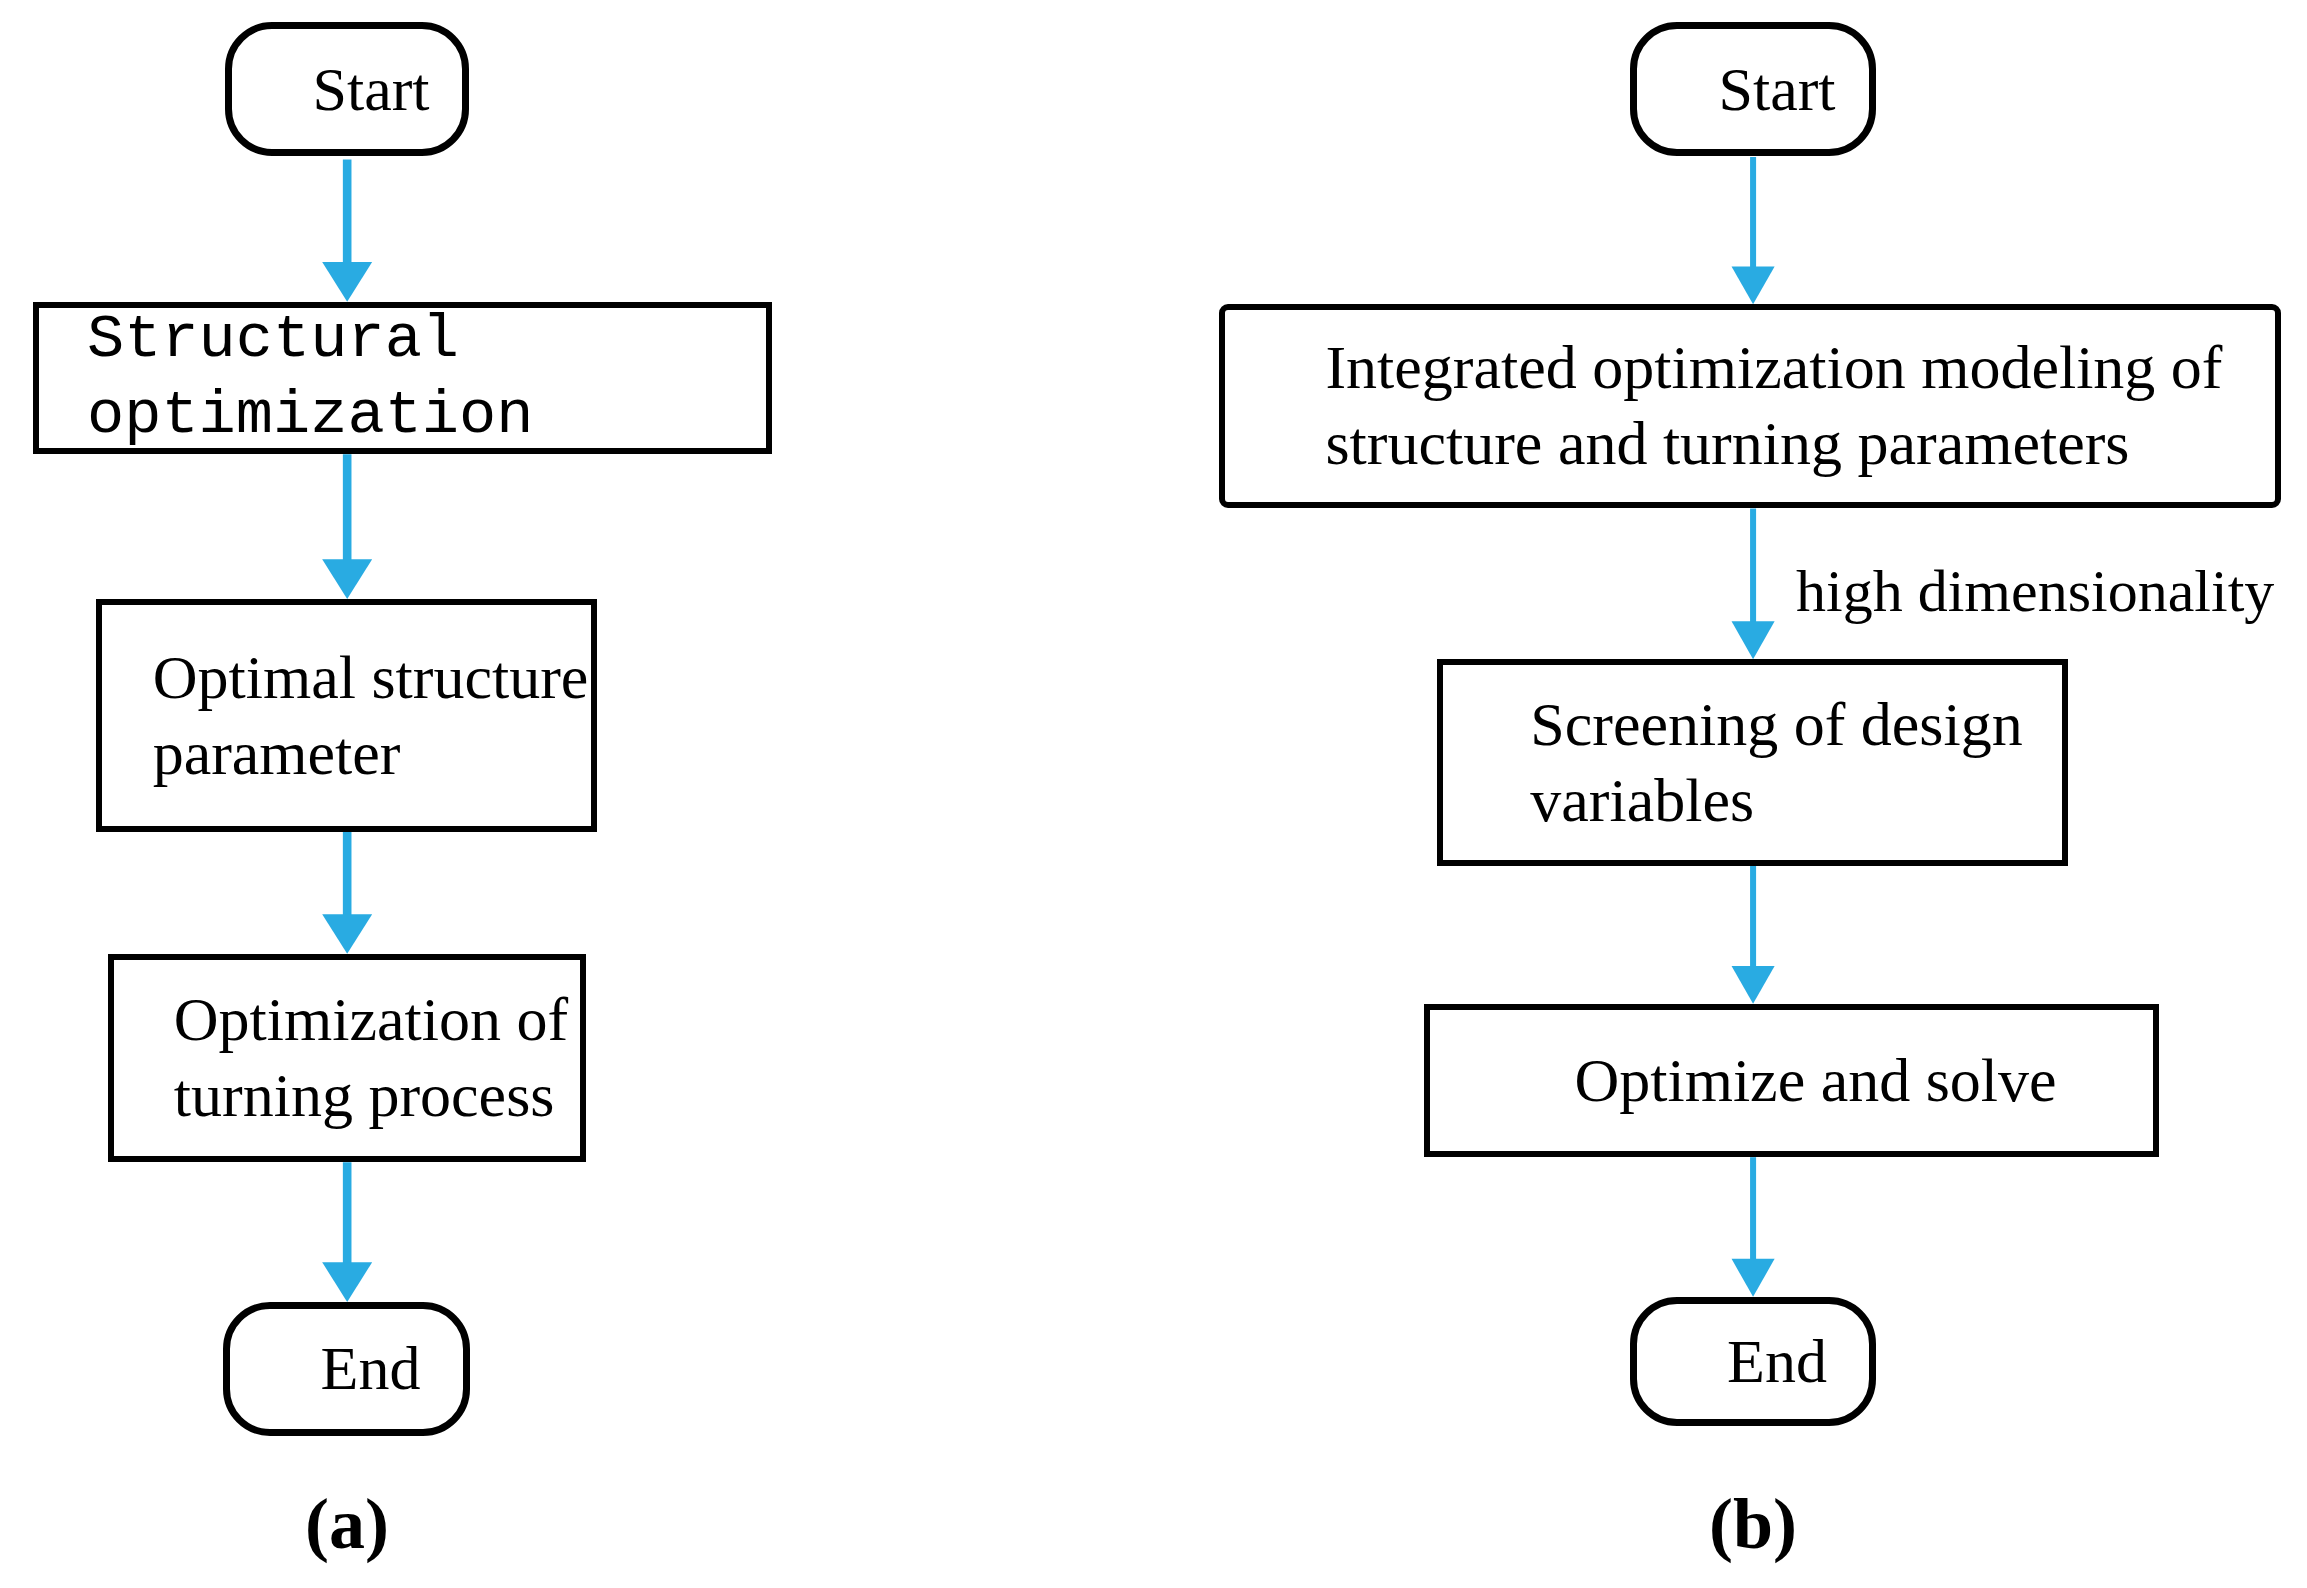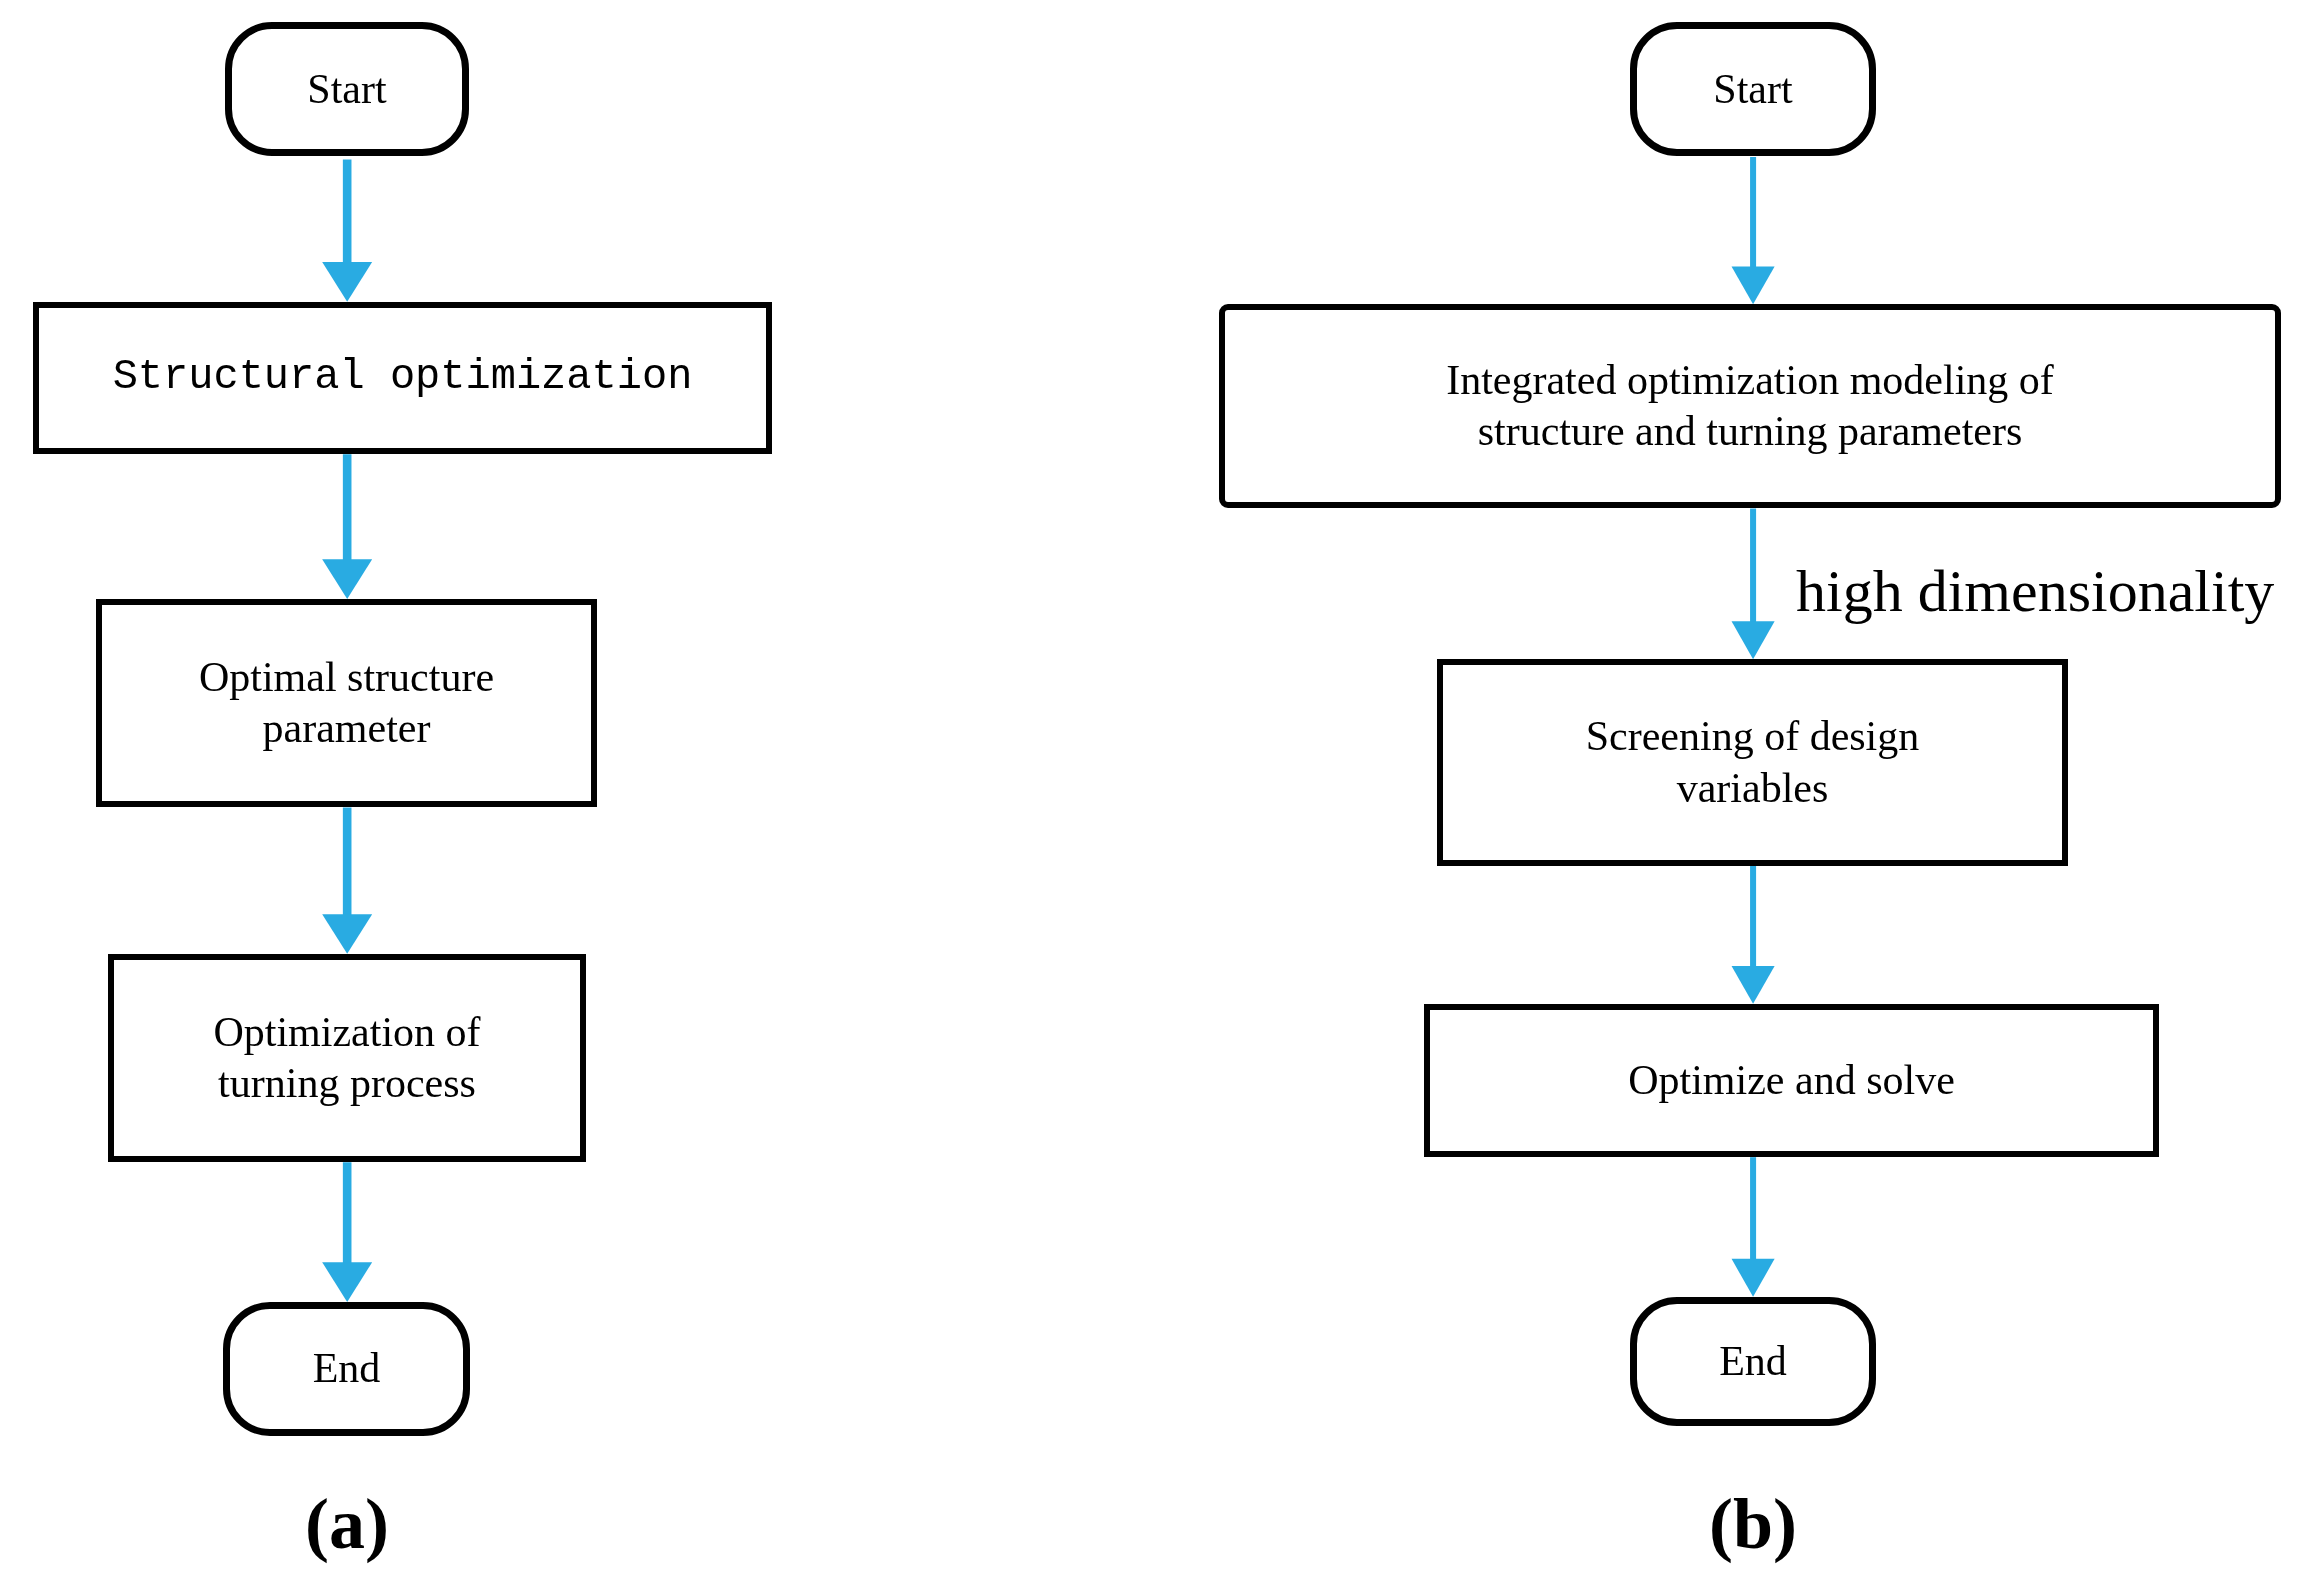--- a/index.html
+++ b/index.html
@@ -27,46 +27,46 @@
   }
   .arrow-line { stroke: var(--arrow-color); }
   .arrow-head { fill: var(--arrow-color); }
   .aline { stroke-width: 10px; }
   .bline { stroke-width: 7px; }
   .node {
     position: absolute;
     display: flex;
     align-items: center;
     justify-content: center;
-    text-align: center;
     background: var(--bg-color);
-    font-size: 42px;
+    font-size: 62px;
     line-height: 1.22;
     white-space: pre-line;
+    padding-left: 48px;
   }
   .process { border: 6.9px solid var(--border-color); }
   .terminator { border: 7.8px solid var(--border-color); border-radius: 47px; }
   .edge-label {
     position: absolute;
     font-size: 60px;
     line-height: 1.1;
     white-space: nowrap;
   }
   .caption {
     position: absolute;
     width: 258px;
     text-align: center;
     font-size: 72px;
     font-weight: bold;
     line-height: 1.15;
   }
   
   .start-a  { left: 225px;  top: 22.4px;   width: 244px;  height: 134px; }
   .box-a1   { left: 33px;   top: 302px;  width: 739px;  height: 152px; font-family: Liberation Mono, monospace; }
-  .box-a2   { left: 96px;  top: 599px;  width: 501px;  height: 208px; }
+  .box-a2   { left: 96px;  top: 599px;  width: 501px;  height: 233px; }
   .box-a3   { left: 108px;  top: 954px; width: 478px;  height: 208px; }
   .end-a    { left: 223px;  top: 1302px; width: 247px;  height: 134px; }
   .cap-a    { left: 218px;  top: 1483px; }
   
   .start-b  { left: 1630px; top: 22.4px;   width: 246px;  height: 134px; }
   .box-b1   { left: 1219px; top: 304px;  width: 1062px; height: 204px; border-radius: 9px; }
   .box-b2   { left: 1437px; top: 659px;  width: 631px;  height: 207px; }
   .box-b3   { left: 1424px; top: 1004px; width: 735px;  height: 153px; }
   .end-b    { left: 1630px; top: 1297px; width: 246px;  height: 129px; }
   .cap-b    { left: 1624px; top: 1483px; }

